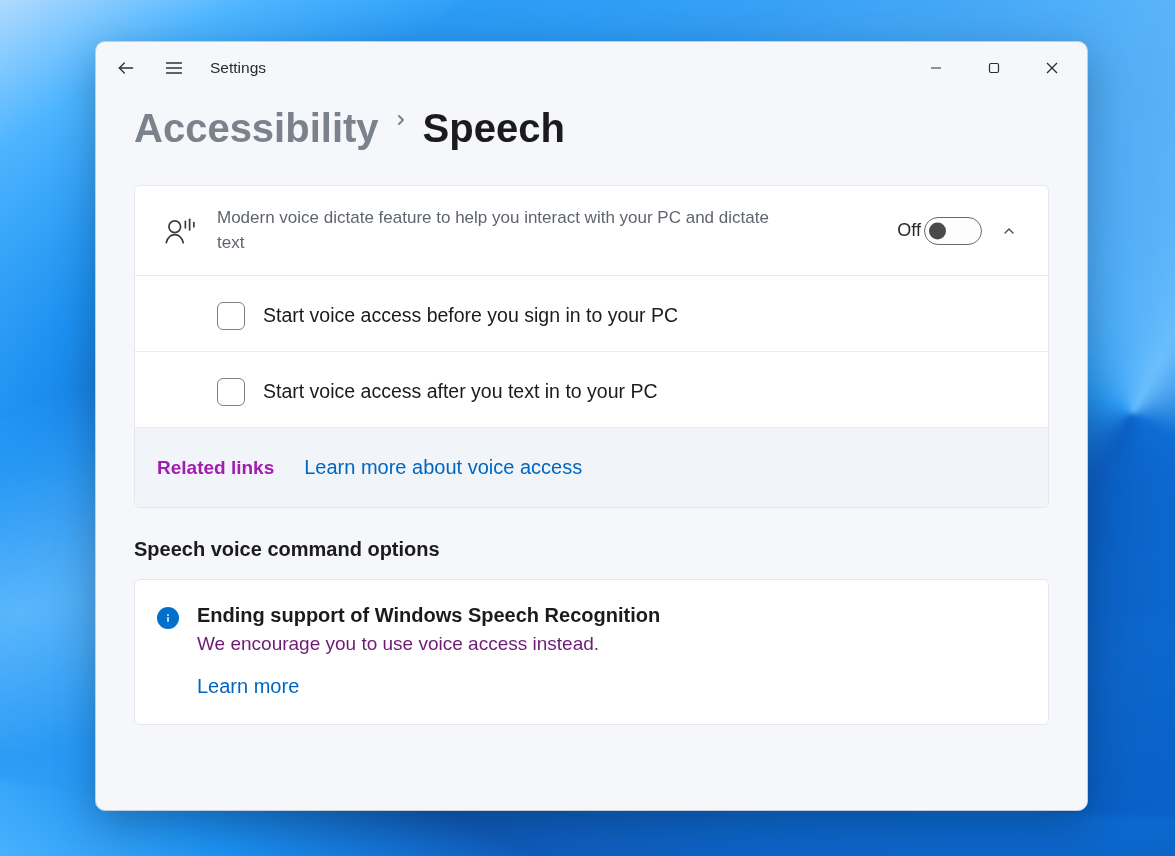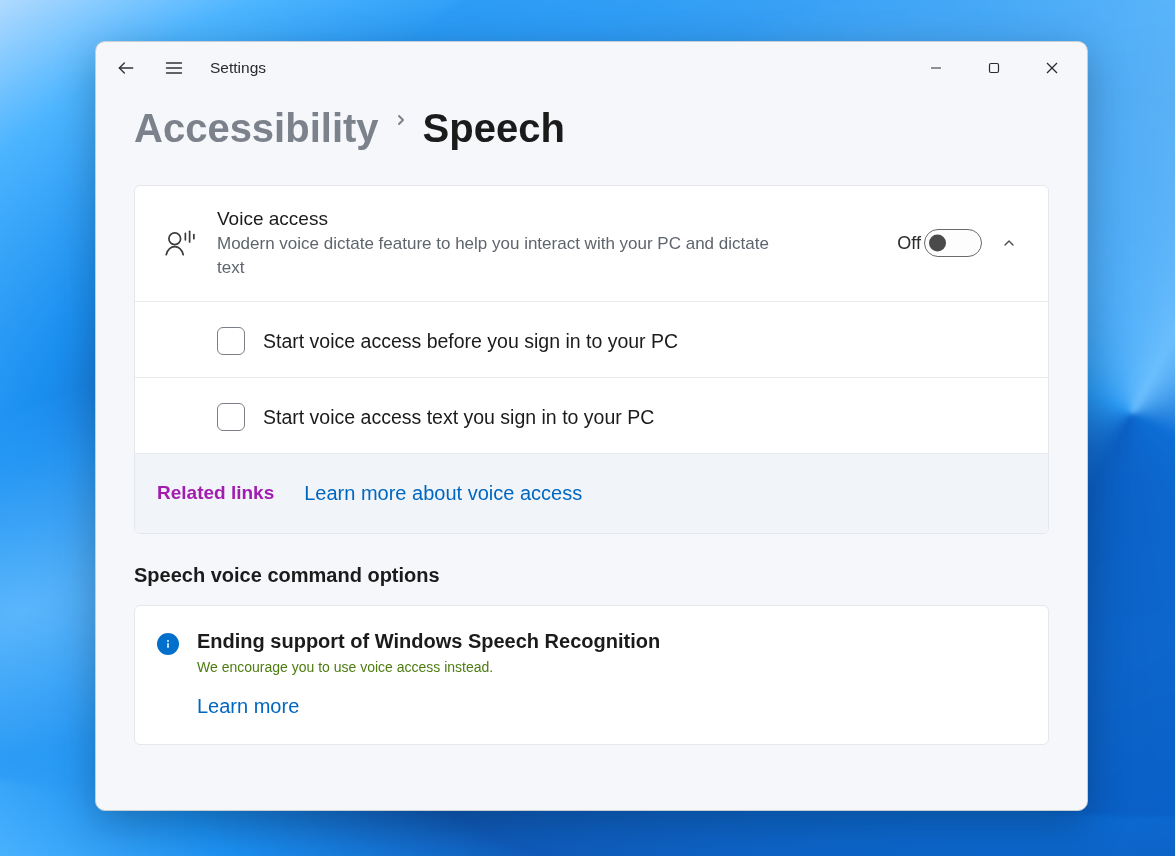--- a/index.html
+++ b/index.html
@@ -229,21 +229,21 @@
     border-radius: 50%;
     background: #0070cc;
     display: flex;
     align-items: center;
     justify-content: center;
     color: #fff;
     flex-shrink: 0;
     margin-top: 3px;
   }
   .info-text .hd { font-size: 20px; font-weight: 600; color: #1b1b1b; margin-bottom: 6px; }
-  .info-text .bd { font-size: 14px; color: #4d7c0f; }
+  .info-text .bd { font-size: 19px; color: #701a75; }
   .info-link-row { padding: 10px 22px 26px 62px; }
 
 </style>
 </head>
 <body>
 
 <div class="bloom b1"></div>
 <div class="bloom b2"></div>
 
 <div class="window">
@@ -302,21 +302,20 @@
         <div class="row-icon">
           <svg width="34" height="34" viewBox="0 0 32 32" fill="none" stroke="currentColor" stroke-width="1.6" stroke-linecap="round" stroke-linejoin="round">
             <circle cx="12" cy="12" r="5.5"></circle>
             <path d="M4 27c1.5-5 5-7.5 8-7.5s6.5 2.5 8 7.5"></path>
             <line x1="22" y1="7" x2="22" y2="13"></line>
             <line x1="26" y1="5" x2="26" y2="15"></line>
             <line x1="30" y1="8" x2="30" y2="12"></line>
           </svg>
         </div>
         <div class="row-text">
-          <div class="row-title">Voice access</div>
           <div class="row-desc">Modern voice dictate feature to help you interact with your PC and dictate text</div>
         </div>
         <div class="toggle-wrap">
           <span class="toggle-state">Off</span>
           <div class="toggle">
             <div class="thumb"></div>
           </div>
         </div>
         <div class="chev">
           <svg width="16" height="16" viewBox="0 0 24 24" fill="none" stroke="currentColor" stroke-width="2" stroke-linecap="round" stroke-linejoin="round">
@@ -325,21 +324,21 @@
         </div>
       </div>
 
       <div class="row sub">
         <div class="cbx"></div>
         <div class="cbx-label">Start voice access before you sign in to your PC</div>
       </div>
 
       <div class="row sub">
         <div class="cbx"></div>
-        <div class="cbx-label">Start voice access text you sign in to your PC</div>
+        <div class="cbx-label">Start voice access after you text in to your PC</div>
       </div>
 
       <div class="row related">
         <span class="related-label">Related links</span>
         <span class="link">Learn more about voice access</span>
       </div>
 
     </div>
 
     <div class="section-title">Speech voice command options</div>

